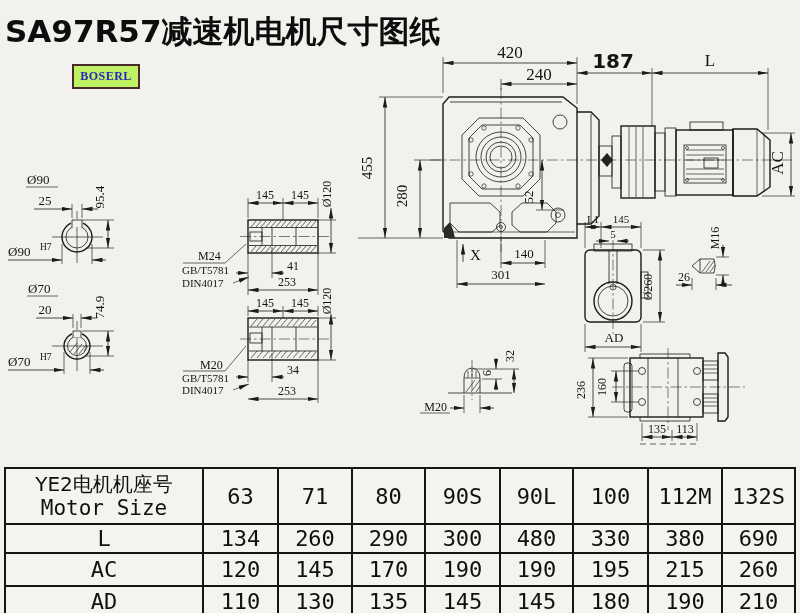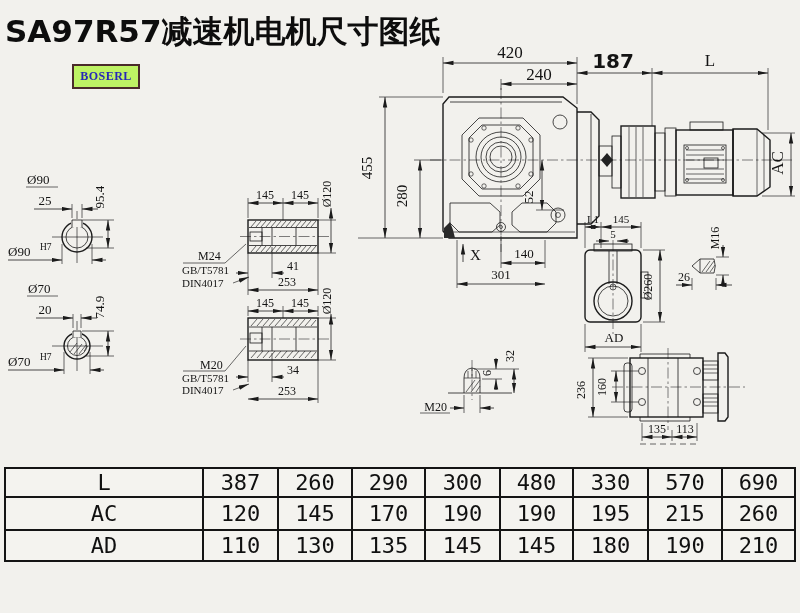--- a/index.html
+++ b/index.html
@@ -336,29 +336,43 @@
       <col style="width:75px">
       <col style="width:74px">
       <col style="width:73px">
     <col style="width:75px">
       <col style="width:73px">
       <col style="width:75px">
       <col style="width:74px">
       <col style="width:73px">
   </colgroup>
   <tbody>
+      <tr>
+    <td class="hdr">
+      <div class="hcn">YE2电机机座号</div>
+      <div class="hen">Motor Size</div>
+    </td>
+    <td class="hdr">63</td>
+    <td class="hdr">71</td>
+    <td class="hdr">80</td>
+    <td class="hdr">90S</td>
+    <td class="hdr">90L</td>
+    <td class="hdr">100</td>
+    <td class="hdr">112M</td>
+    <td class="hdr">132S</td>
+  </tr>
   <tr>
     <td class="r1">L</td>
-    <td class="r1">387</td>
+    <td class="r1">134</td>
     <td class="r1">260</td>
     <td class="r1">290</td>
     <td class="r1">300</td>
     <td class="r1">480</td>
     <td class="r1">330</td>
-    <td class="r1">570</td>
+    <td class="r1">380</td>
     <td class="r1">690</td>
   </tr>
   <tr>
     <td class="r2">AC</td>
     <td class="r2">120</td>
     <td class="r2">145</td>
     <td class="r2">170</td>
     <td class="r2">190</td>
     <td class="r2">190</td>
     <td class="r2">195</td>

